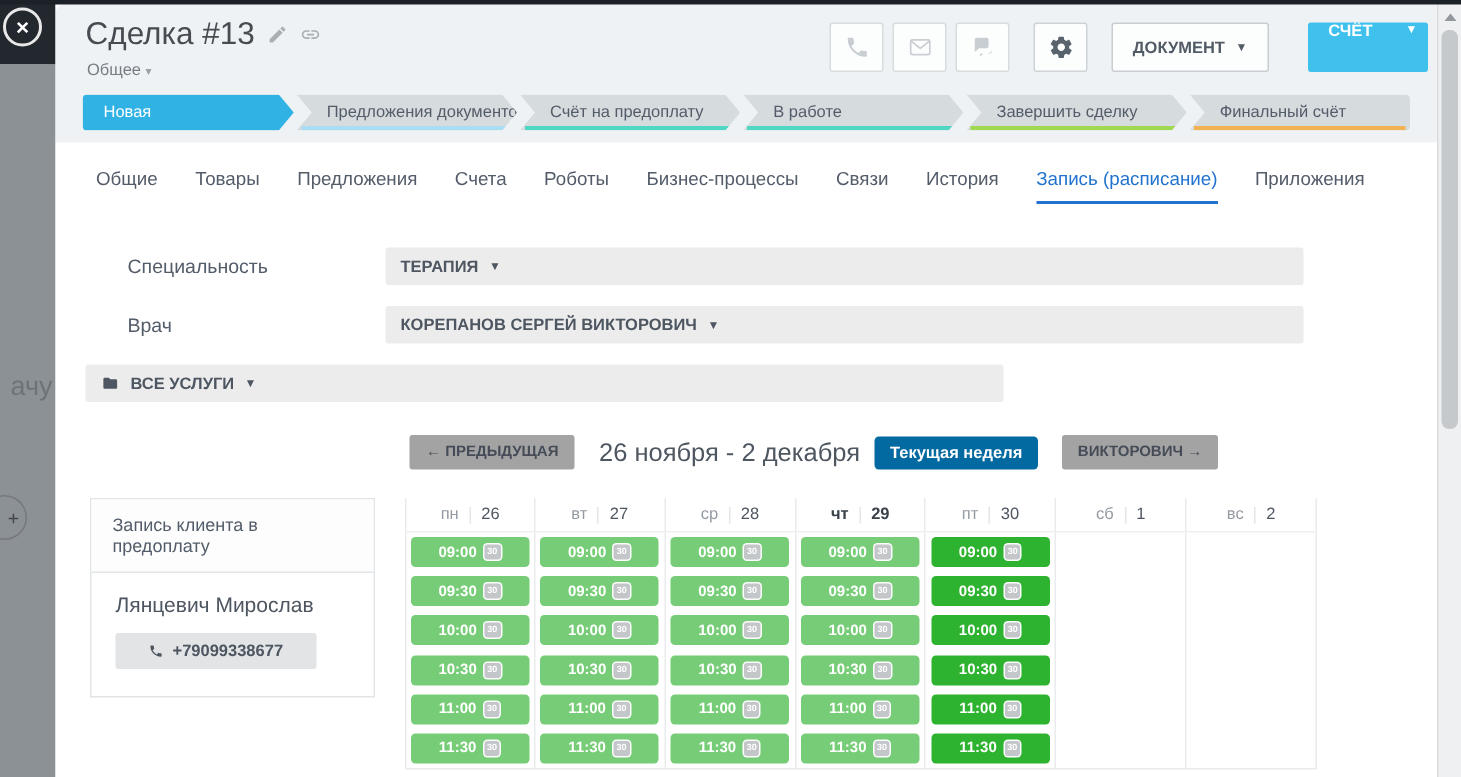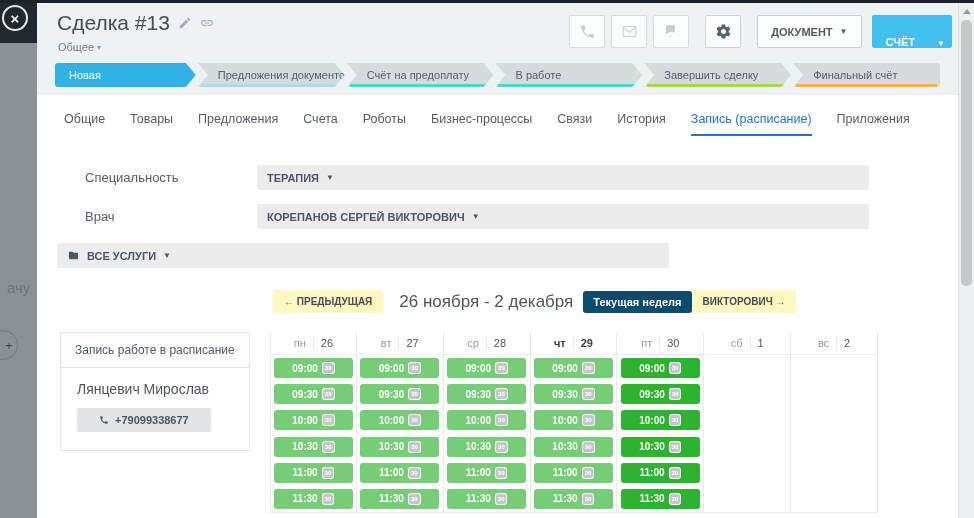--- a/index.html
+++ b/index.html
@@ -6,39 +6,39 @@
   html,body { width:974px; height:518px; overflow:hidden; }
   body { font-family:"Liberation Sans", sans-serif; background:#eef2f4; position:relative; }
 
   .top-edge { position:absolute; left:0; top:0; width:974px; height:3px; background:#1c2127; z-index:60; }
 
   
   .left-strip { position:absolute; left:0; top:0; width:37px; height:518px; z-index:50; overflow:hidden; }
   .strip-dark { height:43px; background:#23272e; position:relative; }
   .close-btn { position:absolute; left:2px; top:5px; width:26px; height:26px; border:2px solid #e8e8e8; border-radius:50%; color:#fff; display:flex; align-items:center; justify-content:center; font-size:15px; font-weight:bold; cursor:pointer; background:transparent; }
   .strip-gray { height:475px; background:#8c9196; position:relative; }
-  .bg-text { position:absolute; left:7px; top:204px; font-size:15px; color:#6e7377;margin-top:32px; }
+  .bg-text { position:absolute; left:7px; top:204px; font-size:18px; color:#6e7377; }
   .bg-plus { position:absolute; left:-12px; top:287px; width:30px; height:30px; border:1px solid #75797d; border-radius:50%; color:#43474c; font-size:13px; display:flex; align-items:center; justify-content:center; padding-left:12px; }
 
   
   .panel { position:absolute; left:37px; top:3px; width:921px; height:515px; background:#fff; }
   .header-zone { height:92px; background:#eef2f4; border-top-left-radius:6px; position:relative; }
 
   .deal-title-row { position:absolute; left:20px; top:8px; display:flex; align-items:center; gap:8px; }
   .deal-title { font-size:21px; color:#474c52; }
   .title-icon { width:14px; height:14px; display:inline-flex; }
   .deal-cat { position:absolute; left:21px; top:38px; font-size:11px; color:#767d84; display:flex; align-items:center; gap:3px; }
   .cat-caret { font-size:8px; color:#9aa0a6; }
 
   .toolbar { position:absolute; top:12px; right:6px; display:flex; align-items:center; gap:6px; }
   .icon-btn { width:36px; height:33px; background:#fcfdfd; border:1px solid #d7dcdf; border-radius:2px; display:flex; align-items:center; justify-content:center; cursor:pointer; }
   .gear-btn { margin-left:10px; border-color:#cdd3d6; }
   .doc-btn { height:33px; margin-left:10px; padding:0 13px; background:#fcfdfd; border:1px solid #c8cdd1; border-radius:2px; font-size:11px; font-weight:bold; color:#525b65; display:flex; align-items:center; gap:7px; cursor:pointer; }
   .doc-caret { font-size:8px; }
-  .invoice-btn { height:33px; margin-left:4px; background:#3fc0ed; border-radius:2px; display:flex; align-items:flex-end; color:#fff; cursor:pointer; overflow:hidden; }
+  .invoice-btn { height:33px; margin-left:20px; background:#3fc0ed; border-radius:2px; display:flex; align-items:flex-start; color:#fff; cursor:pointer; overflow:hidden; }
   .invoice-main { padding:0 14px; font-size:11px; font-weight:bold; display:flex; align-items:center; }
   .invoice-sep { width:1px; background:rgba(255,255,255,.55); margin:6px 0; }
   .invoice-caret { width:22px; display:flex; align-items:center; justify-content:center; font-size:8px; }
 
   
   .stage-bar { position:absolute; left:18px; top:60px; right:18px; height:24px; display:flex; gap:2px; }
   .stage { flex:1; position:relative; background:#d6dbde; color:#535c69; font-size:11px; line-height:24px; padding-left:20px; white-space:nowrap; overflow:hidden; cursor:pointer;
            clip-path:polygon(0 0, calc(100% - 10px) 0, 100% 50%, calc(100% - 10px) 100%, 0 100%, 10px 50%); }
   .stage:first-child { clip-path:polygon(0 0, calc(100% - 10px) 0, 100% 50%, calc(100% - 10px) 100%, 0 100%); border-radius:3px 0 0 3px; padding-left:14px; }
   .stage:last-child { clip-path:polygon(0 0, 100% 0, 100% 100%, 0 100%, 10px 50%); border-radius:0 3px 3px 0; }
@@ -54,23 +54,23 @@
   
   .content { height:375px; background:#fff; position:relative; }
   .form-rows { padding-top:22px; }
   .form-row { display:flex; align-items:center; height:25px; margin-bottom:14px;padding-left:20px; }
   .f-label { width:200px; padding-left:28px; font-size:13px; color:#535c69; }
   .f-control { width:612px; height:25px; background:#ececec; border-radius:2px; display:flex; align-items:center; padding:0 10px; gap:7px; font-size:11px; font-weight:bold; color:#4d5661; cursor:pointer; }
   .f-caret { font-size:8px; color:#4d5661; }
   .f-folder { width:13px; height:11px; display:inline-flex; }
 
   .week-nav { display:flex; align-items:center; margin:20px 0 0 236px; height:27px; }
-  .nav-btn { background:#fef9c3; border:none; border-radius:2px; padding:6px 11px; font-size:10px; font-weight:bold; color:#454c57; cursor:pointer; font-family:inherit; }
+  .nav-btn { background:#a3a3a3; border:none; border-radius:2px; padding:6px 11px; font-size:10px; font-weight:bold; color:#454c57; cursor:pointer; font-family:inherit; }
   .week-range { font-size:17px; color:#4e565f; margin:0 10px 0 16px; }
-  .week-badge { background:#0c4a6e; color:#fff; font-size:11px; font-weight:bold; border-radius:3px; padding:5px 10px; margin-right:0; }
+  .week-badge { background:#0369a1; color:#fff; font-size:11px; font-weight:bold; border-radius:3px; padding:5px 10px; margin-right:16px; }
 
   .bottom { display:flex; margin:17px 0 0 23px; }
 
   .card { width:190px; border:1px solid #e2e5e8; background:#fff; align-self:flex-start; }
   .card-head { padding:10px 14px; border-bottom:1px solid #e2e5e8; font-size:12px; color:#535c69; background:#fdfdfd; }
   .card-body { padding:13px 16px 18px; }
   .client-name { font-size:14px; color:#4d5560; margin-bottom:11px; }
   .phone-chip { display:inline-flex; align-items:center; gap:6px; background:#e2e4e6; border-radius:2px; padding:6px 22px; font-size:11px; font-weight:bold; color:#4c5560; cursor:pointer; }
 
   .calendar { margin-left:20px; display:grid; grid-template-columns:repeat(7,1fr); width:608px; height:181px; border-bottom:1px solid #e9ebed; }
@@ -217,21 +217,21 @@
 
     <div class="week-nav">
       <button class="nav-btn">← ПРЕДЫДУЩАЯ</button>
       <span class="week-range">26 ноября - 2 декабря</span>
       <span class="week-badge">Текущая неделя</span>
       <button class="nav-btn">ВИКТОРОВИЧ →</button>
     </div>
 
     <div class="bottom">
       <div class="card">
-        <div class="card-head">Запись работе в расписание</div>
+        <div class="card-head">Запись клиента в предоплату</div>
         <div class="card-body">
           <div class="client-name">Лянцевич Мирослав</div>
           <div class="phone-chip">
             <svg viewBox="0 0 24 24" width="10" height="10">
                 <path d="M6.6 10.8c1.4 2.8 3.8 5.1 6.6 6.6l2.2-2.2c.3-.3.7-.4 1-.2 1.1.4 2.3.6 3.6.6.6 0 1 .4 1 1V20c0 .6-.4 1-1 1C10.6 21 3 13.4 3 4c0-.6.4-1 1-1h3.5c.6 0 1 .4 1 1 0 1.2.2 2.4.6 3.6.1.3 0 .7-.2 1l-2.3 2.2z" fill="#4c5560"></path>
               </svg>
             <span>+79099338677</span>
           </div>
         </div>
       </div>

